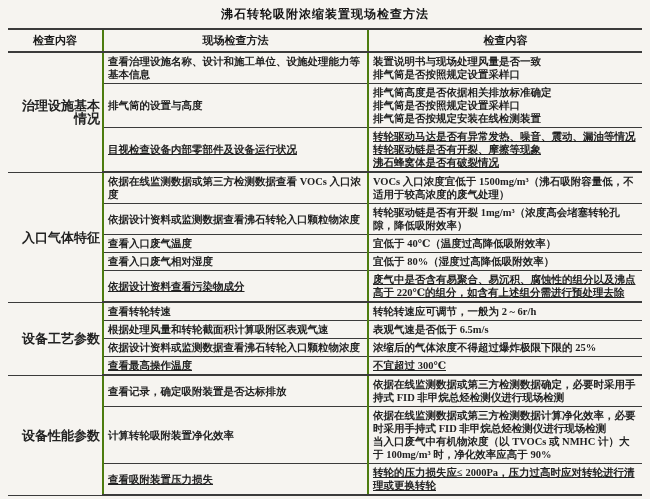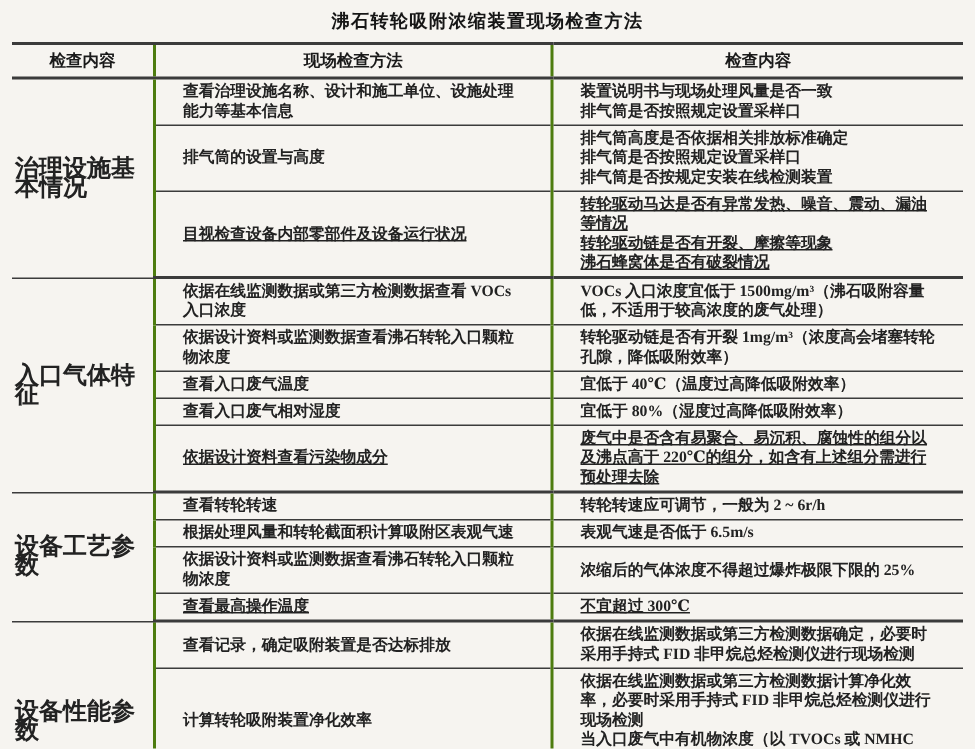--- a/index.html
+++ b/index.html
@@ -32,29 +32,29 @@
     border-bottom:2px solid #3b3b3b;
     font-size:11px;
     font-weight:bold;
     padding:3px 2px;
     color:#1a1a1a;
   }
   td{
     font-size:10.5px;
     line-height:13px;
     font-weight:bold;
-    padding:2px 18px;
+    padding:2px 4px;
     vertical-align:middle;
     border-bottom:1px solid #3b3b3b;
     color:#222;
   }
   th.colsep, td.colsep{border-left:2px solid #4d7c0f;}
   td.category{
-    text-align:left;
-    font-size:16px;
+    text-align:right;
+    font-size:13px;
     padding:2px 2px;
   }
   td.note, td.method{white-space:pre-line;}
   tr.sec-last td{border-bottom:2px solid #3b3b3b;text-decoration:underline;}
 </style>
 </head>
 <body>
 
 <div class="page-title">沸石转轮吸附浓缩装置现场检查方法</div>
 

